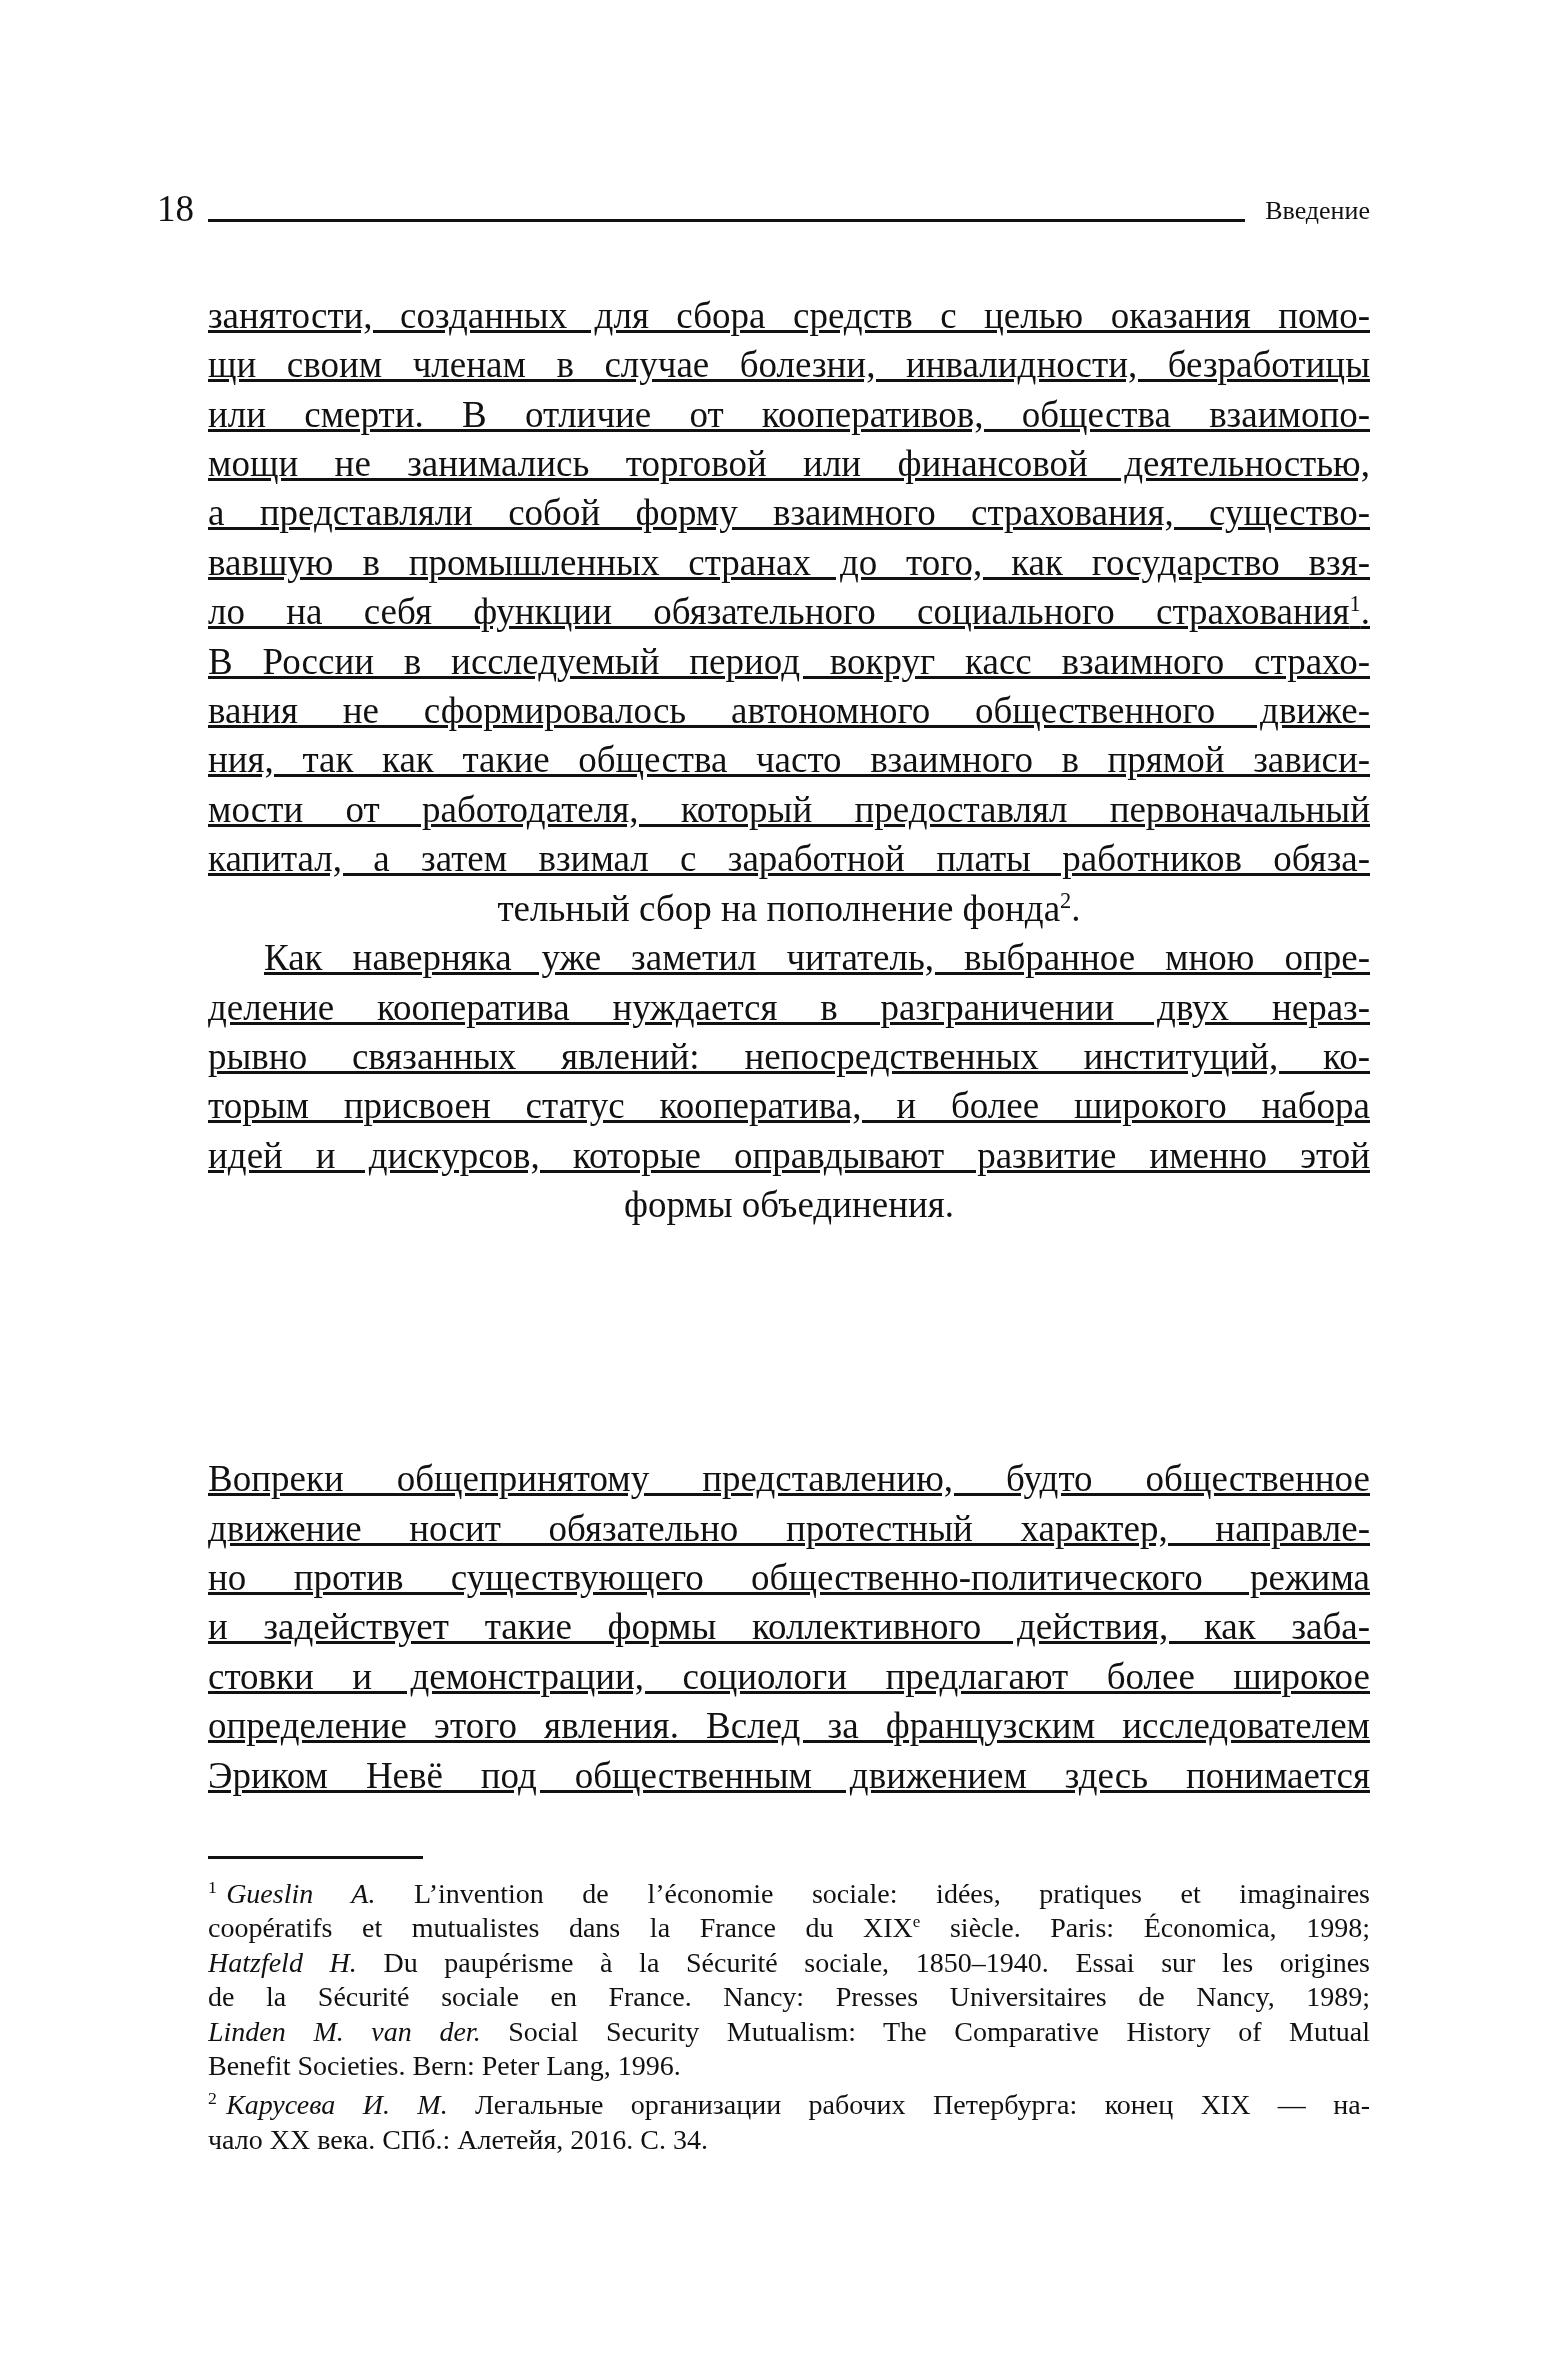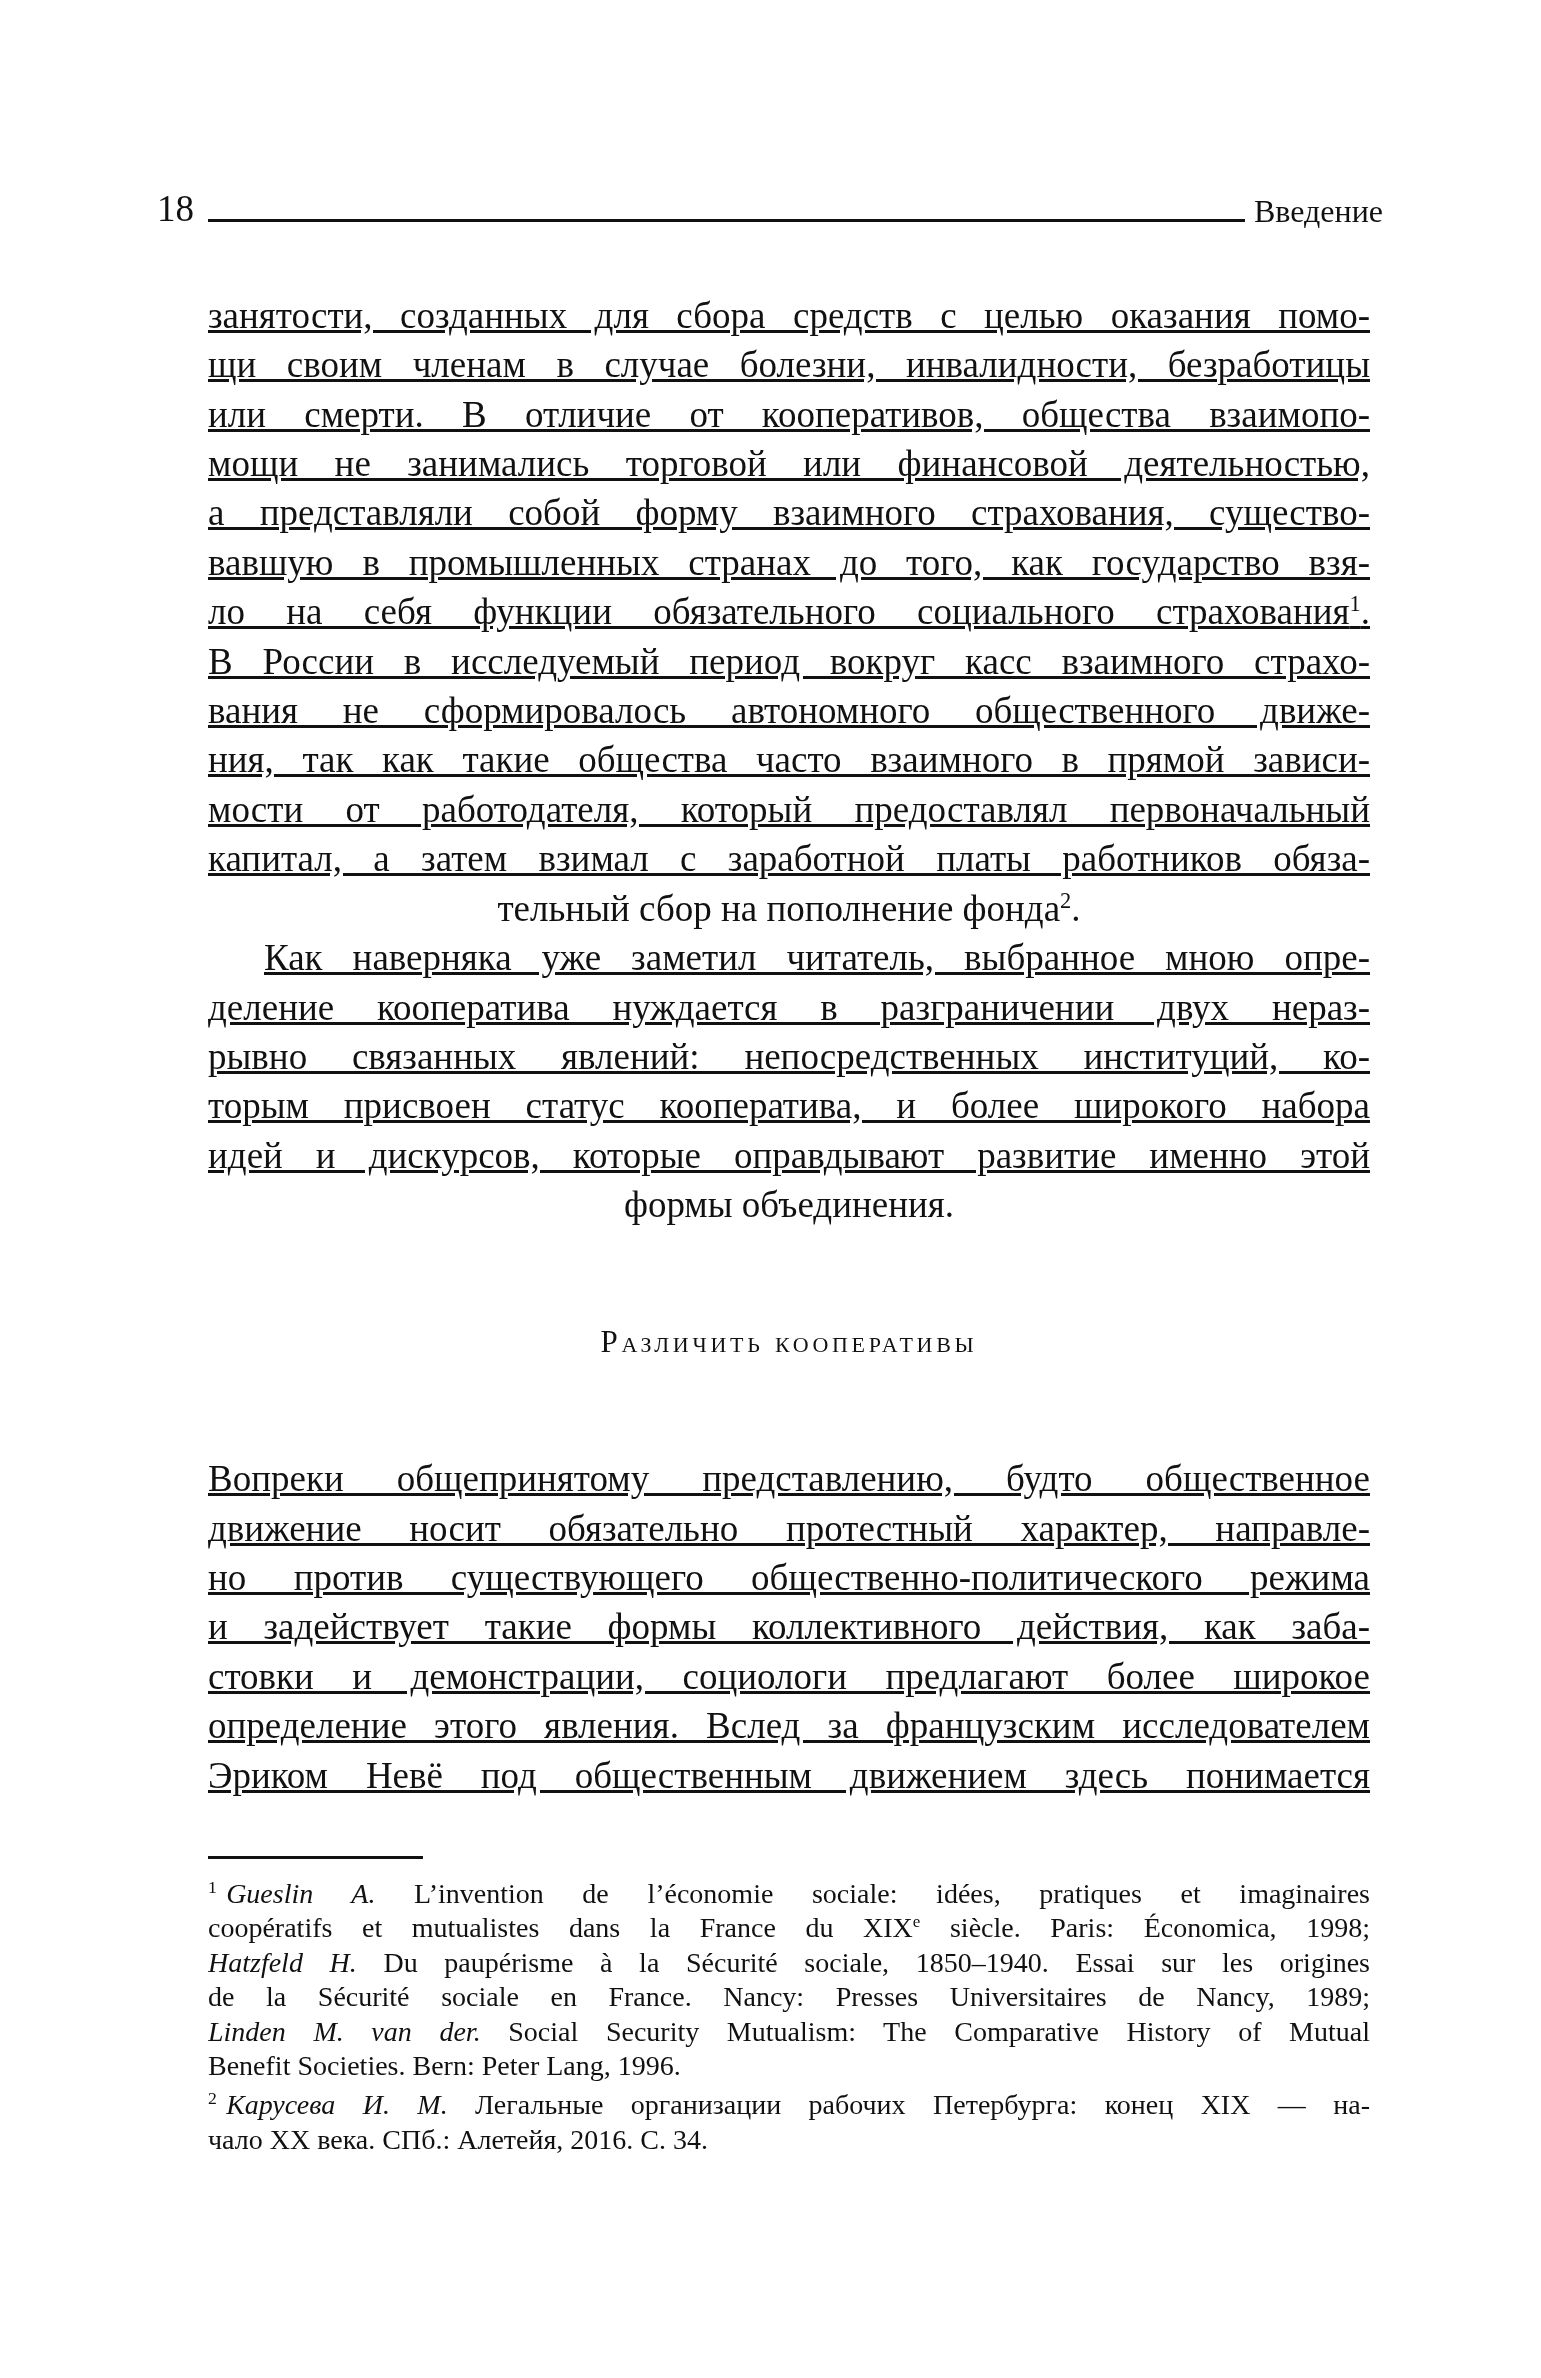--- a/index.html
+++ b/index.html
@@ -3,21 +3,21 @@
 <meta charset="utf-8">
 <style>
   html, body { margin:0; padding:0; background:#ffffff; }
   body { width:1542px; height:2378px; position:relative; overflow:hidden;
          font-family:"Liberation Serif","DejaVu Serif",serif; color:#111111; }
   .page { position:absolute; left:0; top:0; width:1304px; height:2378px; background:#ffffff; }
 
   
   .hdr-num { position:absolute; left:157px; top:185px; font-size:37px; line-height:47px; }
   .hdr-rule { position:absolute; left:208px; top:219px; width:1037px; height:2.8px; background:#111; }
-  .hdr-title { position:absolute; left:1254px; top:194px; width:116px; text-align:right; font-size:32px; line-height:34px; }
+  .hdr-title { position:absolute; left:1254px; top:194px; width:116px; text-align:right; font-size:26px; line-height:34px; }
 
   
   .line { position:absolute; left:208px; width:1162px; font-size:37px; line-height:48px; white-space:nowrap; }
   .line.just { text-align:justify; text-align-last:justify; white-space:normal; height:48px; overflow:hidden;text-decoration:underline; }
   .line.last { text-align:center; }
   .line .sup { font-size:22.4px; vertical-align:super; line-height:0; }
 
   
   .heading { position:absolute; left:208px; width:1162px; text-align:center; font-size:31px;
              line-height:45px; letter-spacing:3.7px; font-variant:small-caps; }
@@ -58,21 +58,20 @@
 
   <div>
     <div class="line just" style="top:934px; left:264px; width:1106px">Как наверняка уже заметил читатель, выбранное мною опре-</div>
     <div class="line just" style="top:984px">деление кооператива нуждается в разграничении двух нераз-</div>
     <div class="line just" style="top:1033px">рывно связанных явлений: непосредственных институций, ко-</div>
     <div class="line just" style="top:1082px">торым присвоен статус кооператива, и более широкого набора</div>
     <div class="line just" style="top:1132px">идей и дискурсов, которые оправдывают развитие именно этой</div>
     <div class="line last" style="top:1181px">формы объединения.</div>
   </div>
 
-  <div class="heading" style="top:1319px">Различить кооперативы</div>
 
   <div>
     <div class="line just" style="top:1455px">Вопреки общепринятому представлению, будто общественное</div>
     <div class="line just" style="top:1505px">движение носит обязательно протестный характер, направле-</div>
     <div class="line just" style="top:1554px">но против существующего общественно-политического режима</div>
     <div class="line just" style="top:1603px">и задействует такие формы коллективного действия, как заба-</div>
     <div class="line just" style="top:1653px">стовки и демонстрации, социологи предлагают более широкое</div>
     <div class="line just" style="top:1702px">определение этого явления. Вслед за французским исследователем</div>
     <div class="line just" style="top:1752px">Эриком Невё под общественным движением здесь понимается</div>
   </div>

